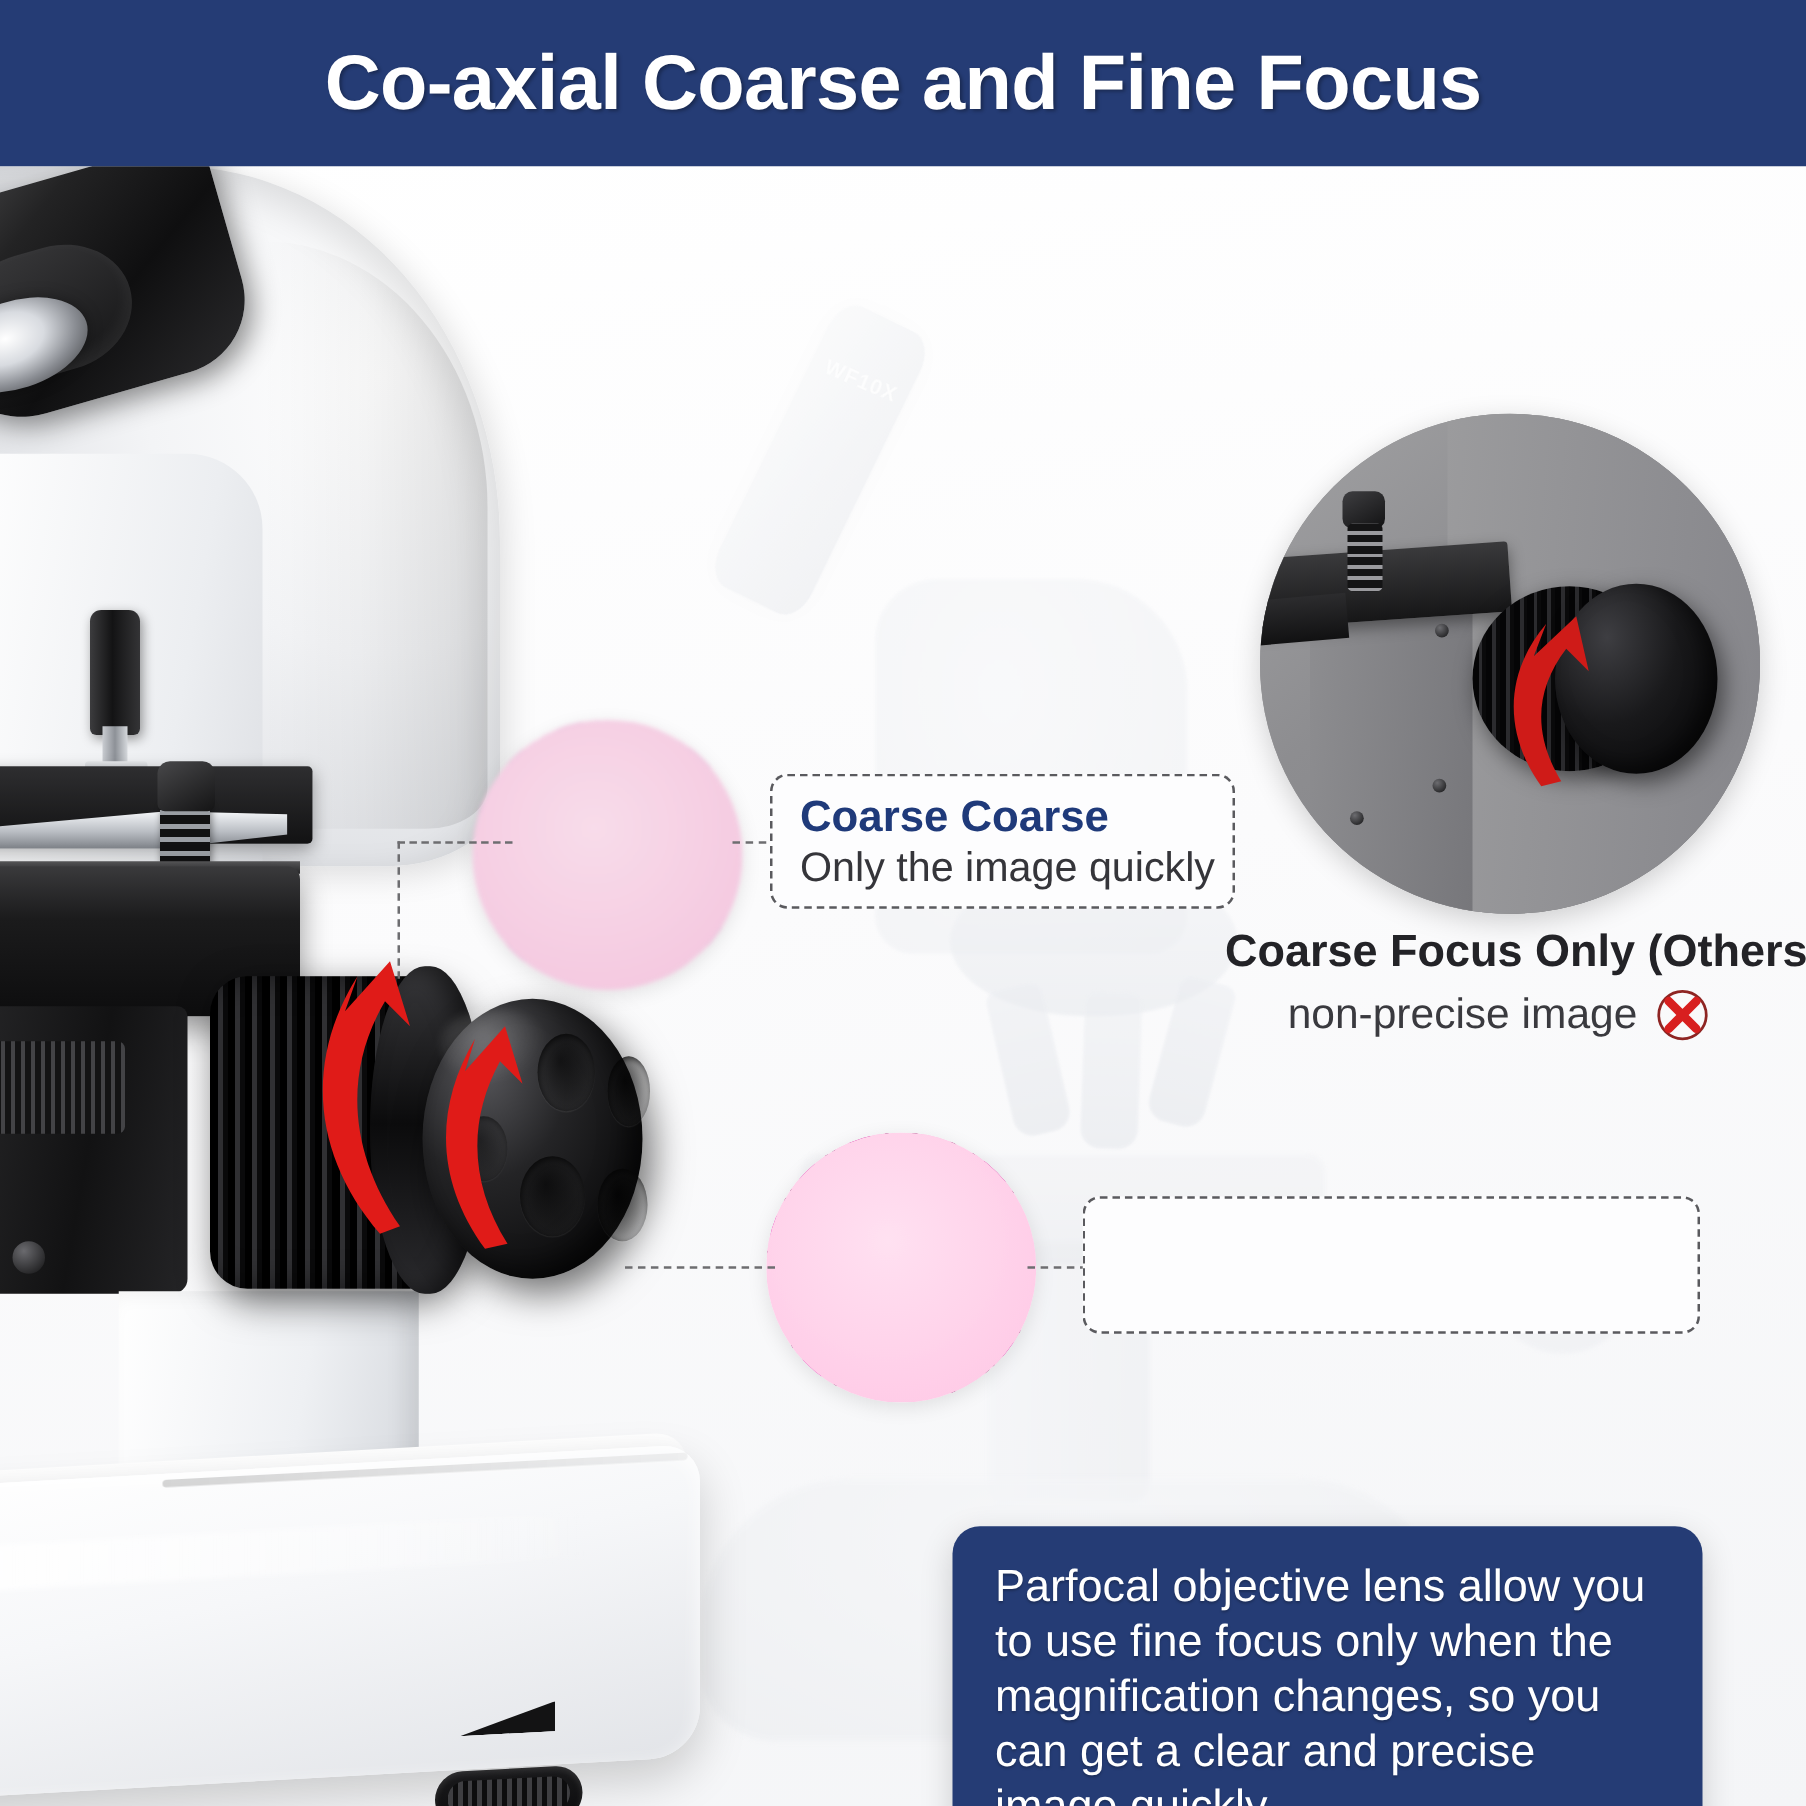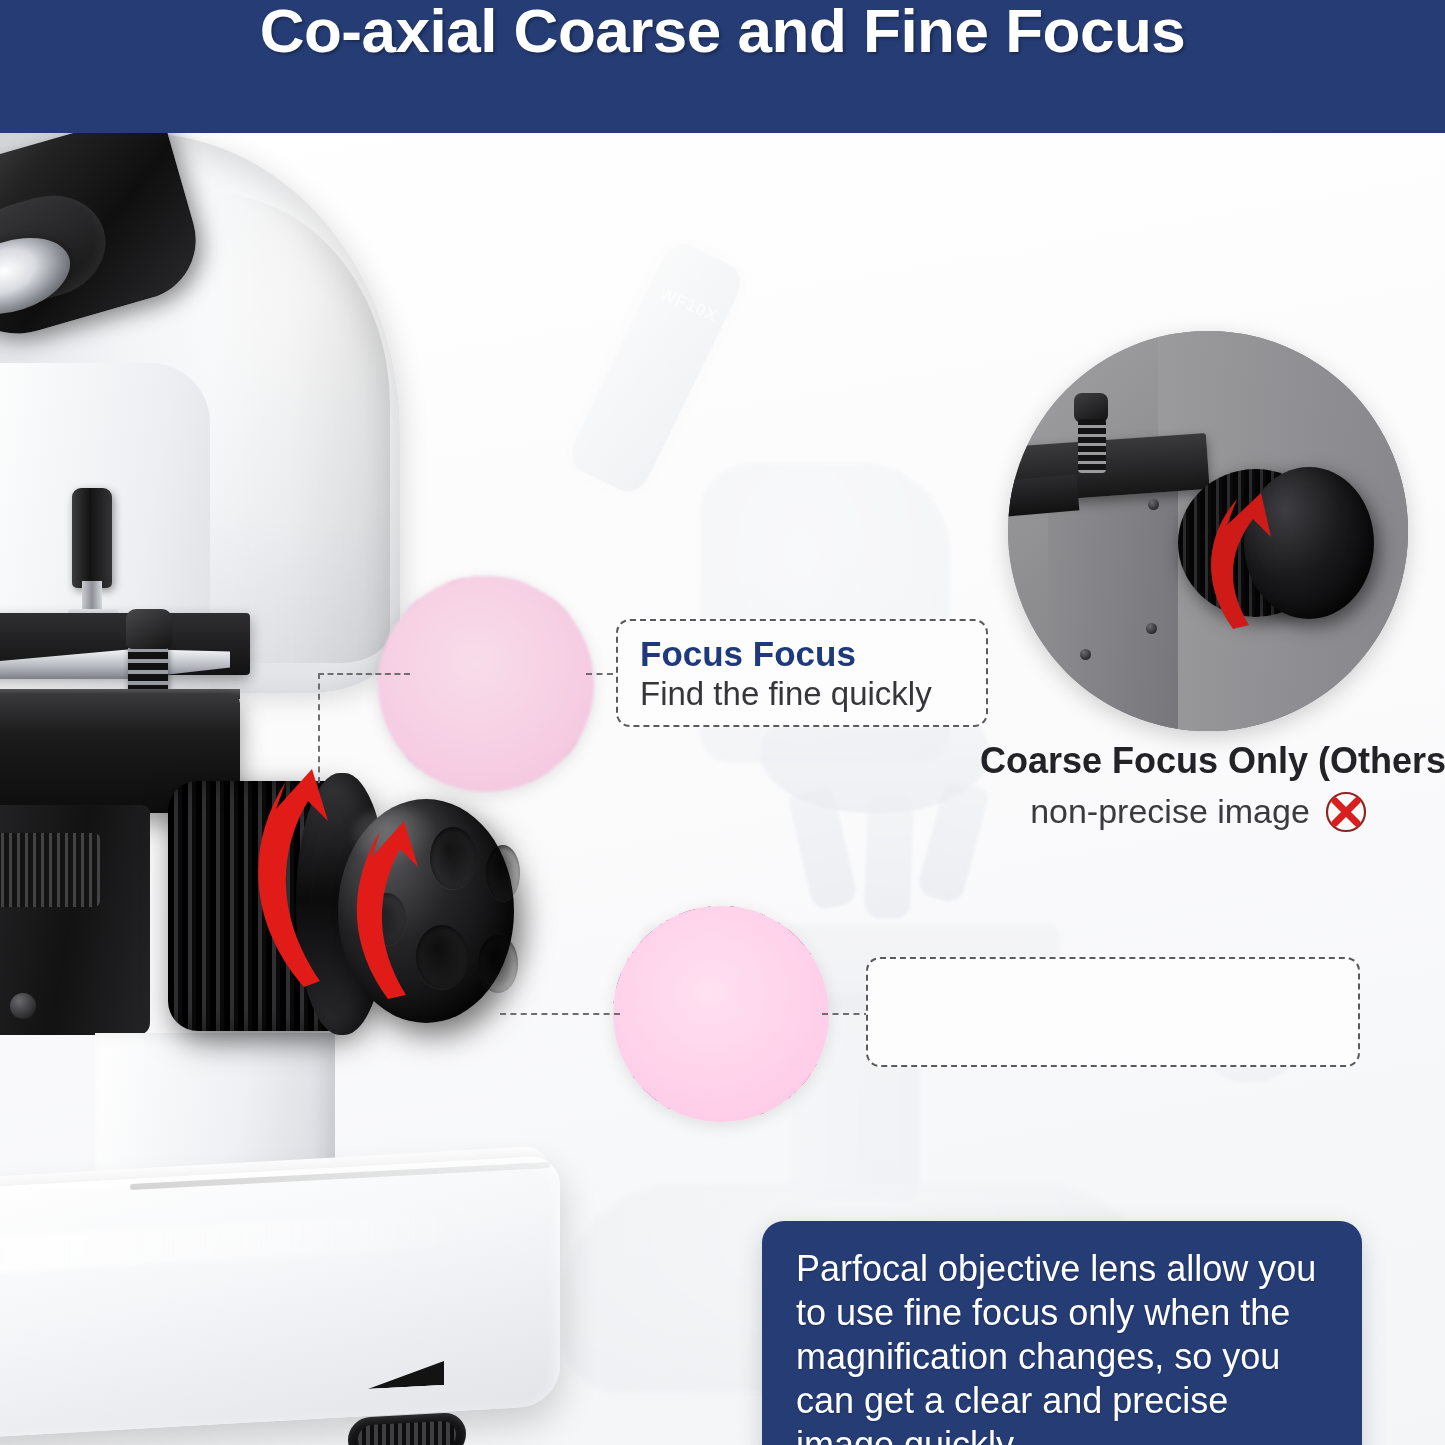--- a/index.html
+++ b/index.html
@@ -7,21 +7,21 @@
     width:1445px;height:1445px;overflow:hidden;position:relative;
     background:#ffffff;
     font-family:"Liberation Sans", sans-serif;
   }
   #stage{position:absolute;inset:0;width:1445px;height:1445px;overflow:hidden;background:#fdfdfd;}
 
   
   #header{
     position:absolute;left:0;top:0;width:1445px;height:133px;
     background:#253c75;
-    display:flex;align-items:flex-start;justify-content:center;
+    display:flex;align-items:center;justify-content:center;
     z-index:40;
   }
   #header-title{
     color:#ffffff;font-size:62px;font-weight:bold;letter-spacing:-0.5px;
     text-shadow:2px 2px 3px rgba(0,0,0,0.30);
     white-space:nowrap;line-height:1;
   }
 
   
   #photo{position:absolute;left:0;top:133px;width:1445px;height:1312px;overflow:hidden;
@@ -512,23 +512,23 @@
     </div>
 
     <div class="leader" id="lead-coarse-h"></div>
     <div class="leader" id="lead-coarse-v"></div>
     <div class="leader" id="lead-coarse-r"></div>
     <div class="leader" id="lead-fine-h"></div>
     <div class="leader" id="lead-fine-r"></div>
 
     <div class="callout" id="callout-coarse">
       <div class="title-row">
-        <div class="c-title">Focus Focus</div>
+        <div class="c-title">Coarse Coarse</div>
       </div>
-      <div class="c-sub">Find the fine quickly</div>
+      <div class="c-sub">Only the image quickly</div>
     </div>
 
     <div class="callout" id="callout-fine">
     </div>
 
     <div id="others-block">
       <div id="others-title">Coarse Focus Only (Others)</div>
       <div id="others-sub-row">
         <div id="others-sub">non-precise image</div>
         <svg class="ico" width="48" height="48" viewBox="0 0 48 48">

